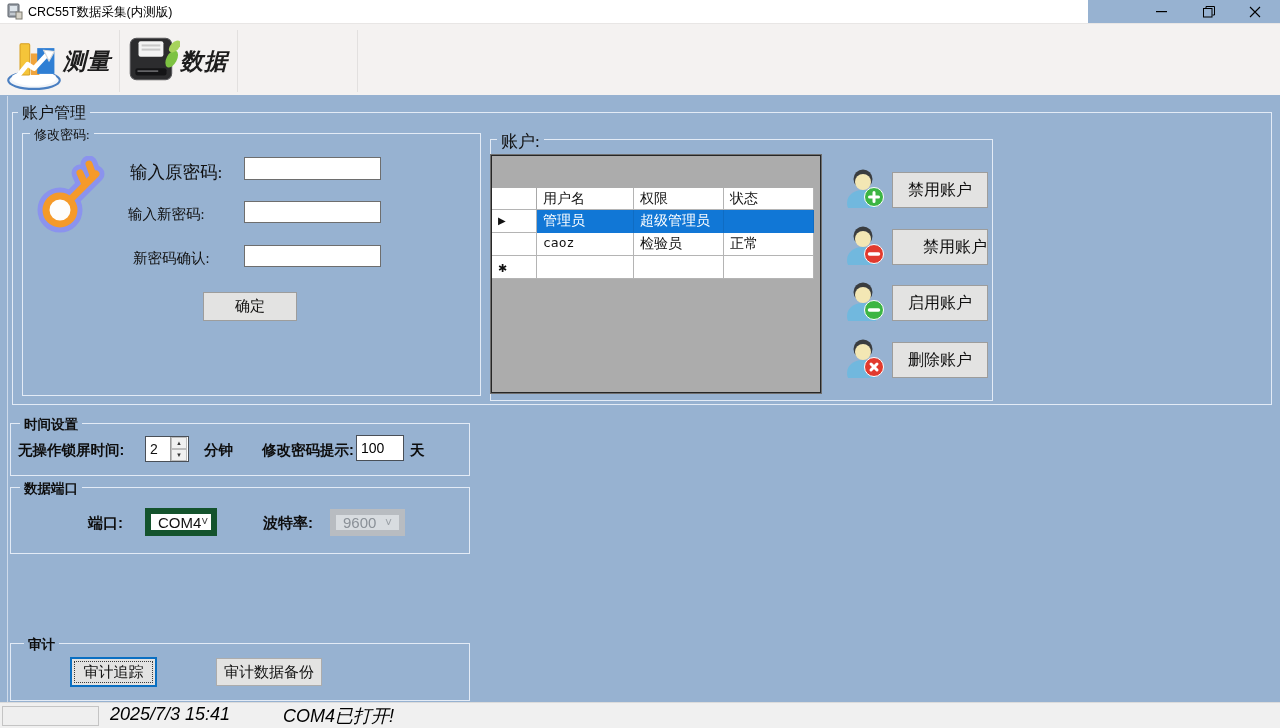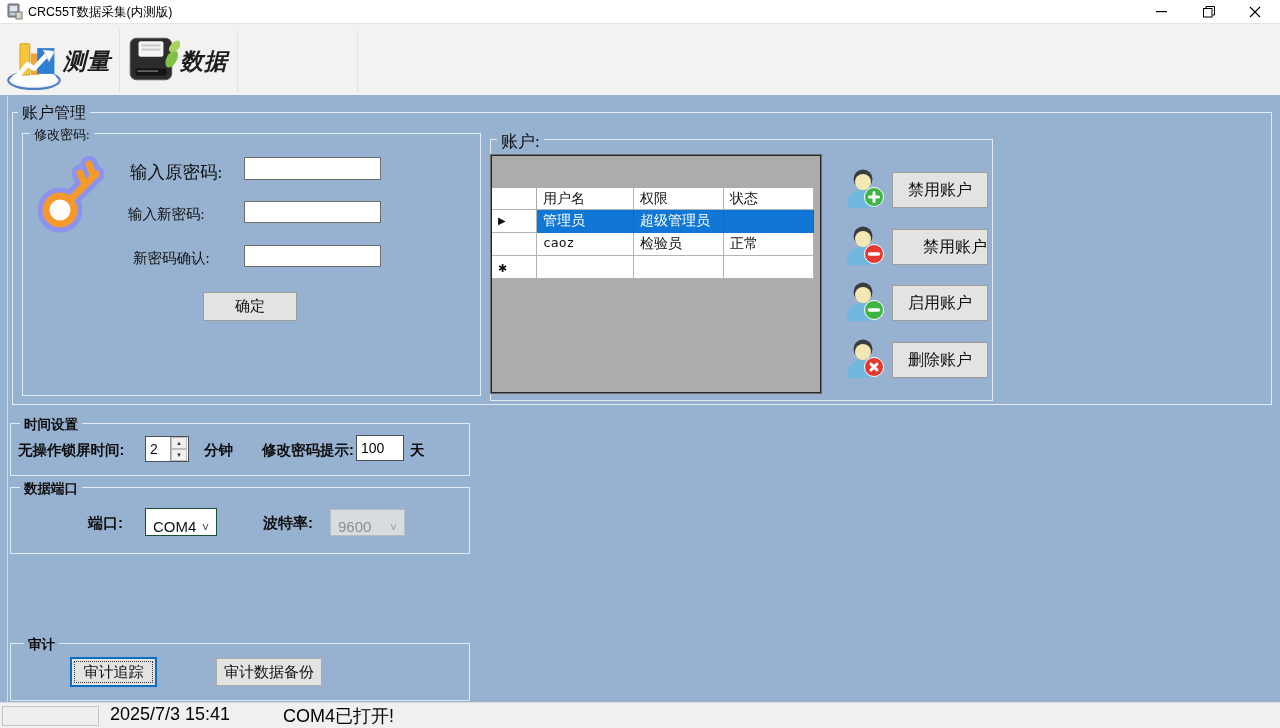--- a/index.html
+++ b/index.html
@@ -7,21 +7,21 @@
   body {
     position: relative;
     font-family: "Liberation Sans", "DejaVu Sans", sans-serif;
     background: #97b2d1;
     overflow: hidden;
     color: #111;
   }
   .abs { position: absolute; }
 
   
-  .titlebar { left:0; top:0; width:1280px; height:23px; background:#ffffff; }
+  .titlebar { left:0; top:0; width:1088px; height:23px; background:#ffffff; }
   .app-icon { left:6px; top:3px; width:17px; height:17px; }
   .title-text { left:28px; top:4px; font-size:12.5px; color:#000; white-space:nowrap; }
   .winbtn { top:0; width:46px; height:23px; display:flex; align-items:center; justify-content:center; }
   .winbtn.min { left:1138px; } .winbtn.max { left:1186px; } .winbtn.cls { left:1232px; }
 
   
   .toolbar { left:0; top:23px; width:1280px; height:72px; background:#f4f2f1; border-top:1px solid #e8e6e5; }
   .tbbtn { position:absolute; top:3px; height:68px; width:117px; display:flex; align-items:center; padding-left:3px; }
   .tbbtn .lbl { font-size:23px; font-weight:bold; font-style:italic; color:#1d1d1d;
                 font-family:"Liberation Sans", sans-serif; letter-spacing:1px; }
@@ -57,35 +57,35 @@
   .acct-btn { width:96px; height:36px; font-size:16px; }
   .acct-ic { position:absolute; width:38px; height:41px; }
 
   
   .spin { position:absolute; left:145px; top:436px; width:44px; height:26px; background:#fff;
           border:1px solid #494f57; display:flex; }
   .spin .val { width:24px; font-size:14px; padding:4px 0 0 4px; }
   .spin .ud { width:17px; display:flex; flex-direction:column; border-left:1px solid #9a9a9a; }
   .spin .ud div { flex:1; background:#f0f0f0; border:1px solid #bdbdbd; display:flex;
                   align-items:center; justify-content:center; font-size:6px; color:#333; }
-  .combo { position:absolute; background:#fff; border:1px solid #14532d; display:flex;
-           align-items:flex-end; padding-left:7px; font-size:15px; }
+  .combo { position:absolute; background:#fff; border:6px solid #14532d; display:flex;
+           align-items:center; padding-left:7px; font-size:15px; }
   .combo .chev { margin-left:auto; margin-right:7px; color:#444; font-size:12px; }
   .combo.disabled { background:#d8dce0; border-color:#b8bcc1; color:#8a9097; }
   .combo.disabled .chev { color:#9aa0a6; }
 
   
   .focusbtn { border:2px solid #0a6fc2; }
   .focusbtn .inner { border:1px dotted #3a3a3a; width:100%; height:100%; display:flex;
                      align-items:center; justify-content:center; }
 
   
   .statusbar { left:0; top:702px; width:1280px; height:26px; background:#f0f0f0; border-top:1px solid #dcdcdc; }
   .status-panel { left:2px; top:3px; width:97px; height:20px; background:#efefef; border:1px solid #c4c4c4; }
-  .status-text { top:1px; font-size:18px; color:#000; white-space:nowrap; }
+  .status-text { top:1px; font-size:18px; color:#000; white-space:nowrap;font-style:italic; }
 
   .vline { width:1px; background:#cfdbeb; }
 </style>
 </head>
 <body>
 
 <div class="abs titlebar">
   <svg class="abs app-icon" viewBox="0 0 17 17">
     <rect x="2" y="1" width="11" height="13" rx="1" fill="#9aa0a8" stroke="#5c626a"></rect>
     <rect x="4" y="3" width="7" height="5" fill="#dfe6ec"></rect>

